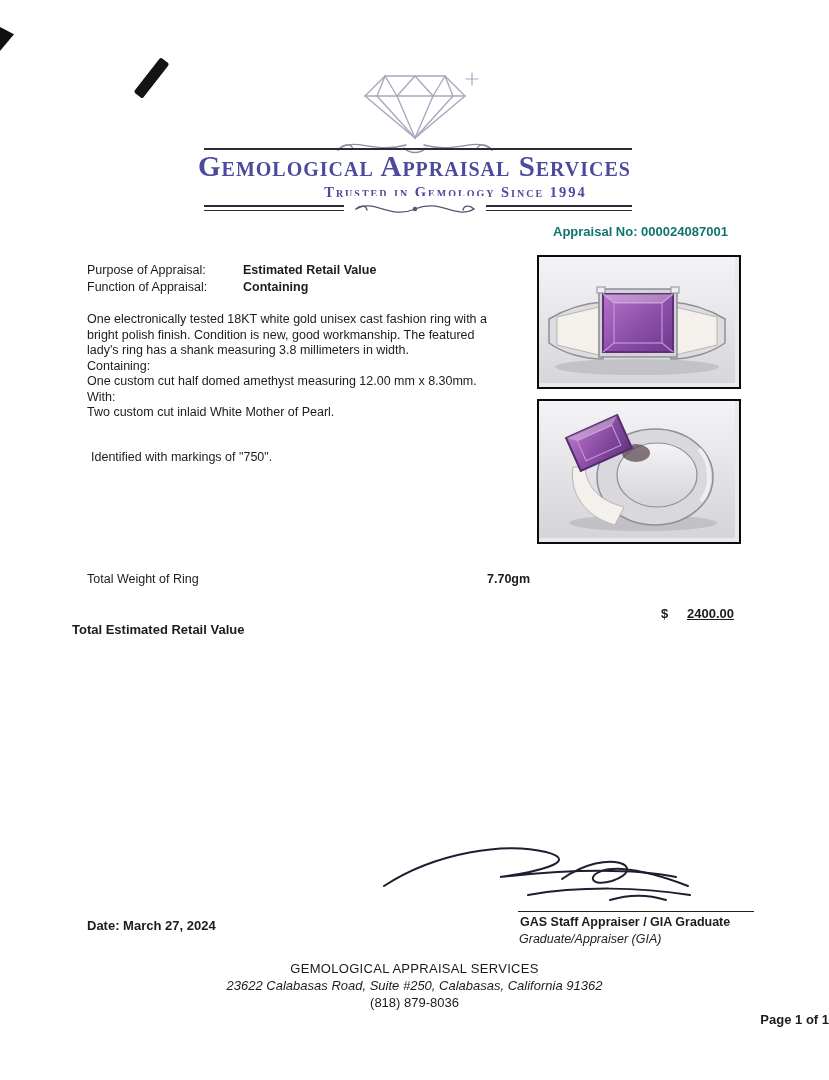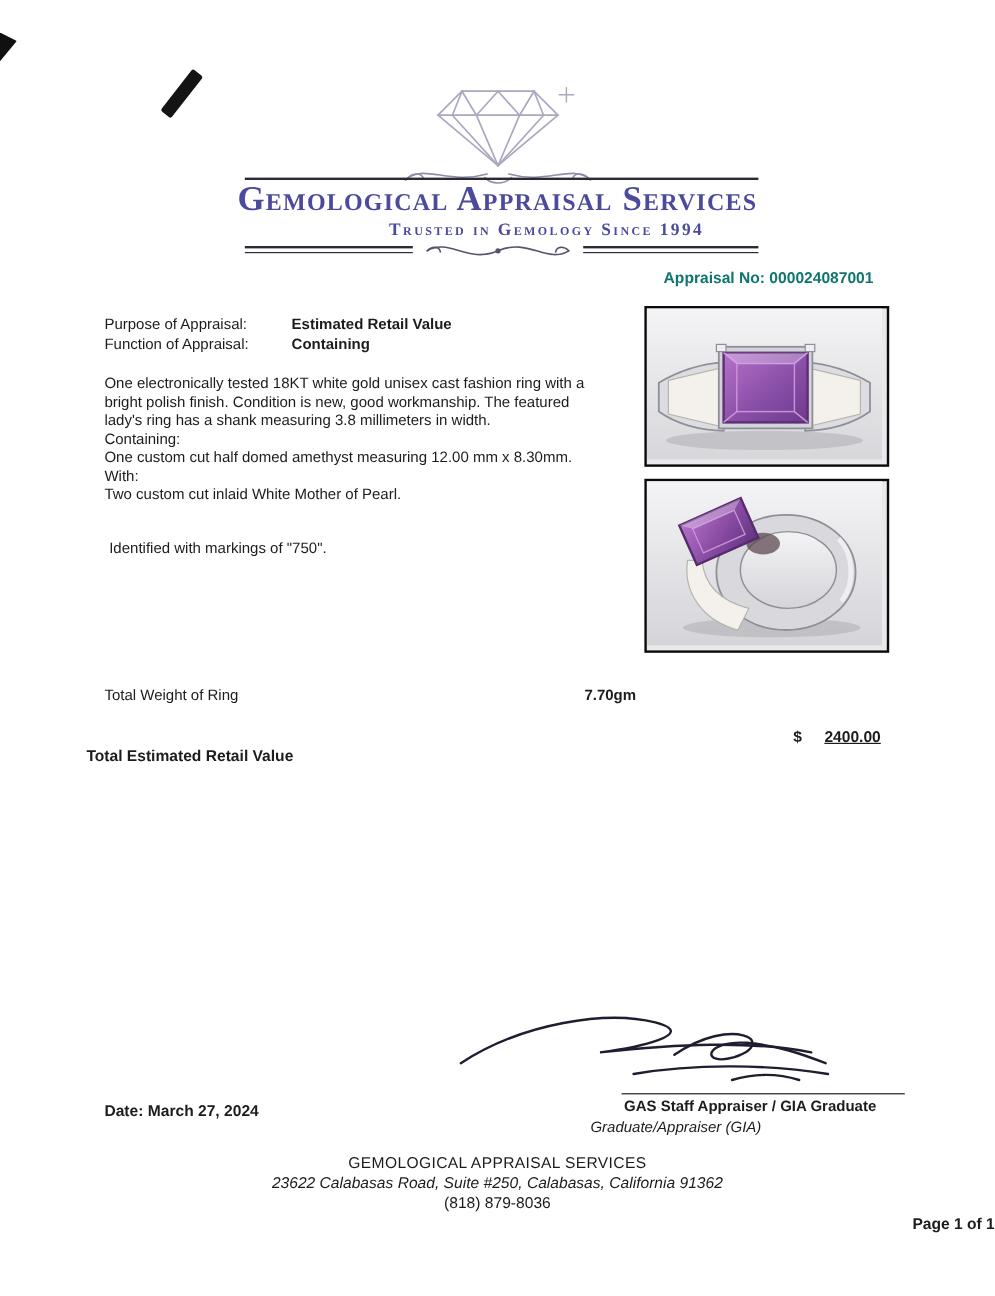--- a/index.html
+++ b/index.html
@@ -50,21 +50,21 @@
   .weight-label { position:absolute; left:87px; top:572px; }
   .weight-value { position:absolute; left:487px; top:572px; font-weight:bold; }
   .retail-label { position:absolute; left:72px; top:606px; font-weight:bold; font-size:13px;margin-top:16px; }
   .retail-currency { position:absolute; left:661px; top:606px; font-weight:bold; font-size:13px; }
   .retail-amount { position:absolute; left:687px; top:606px; font-weight:bold; font-size:13px;text-decoration:underline; }
 
   
   .signature-svg { position:absolute; left:378px; top:840px; }
   .sig-line { position:absolute; left:518px; top:911px; width:236px; border-top:1.5px solid #222; }
   .appraiser-title { position:absolute; left:520px; top:915px; font-weight:bold; font-size:12.5px; }
-  .appraiser-cred { position:absolute; left:492px; top:932px; font-style:italic; }
+  .appraiser-cred { position:absolute; left:519px; top:932px; font-style:italic; }
   .date { position:absolute; left:87px; top:918px; font-weight:bold; font-size:13px; }
 
   
   .footer-org  { position:absolute; top:961px; left:0; width:100%; text-align:center; font-size:13px; letter-spacing:0.3px; }
   .footer-address { position:absolute; top:978px; left:0; width:100%; text-align:center; font-size:13px;font-style:italic; }
   .footer-phone { position:absolute; top:995px; left:0; width:100%; text-align:center; font-size:13px; }
   .footer-page { position:absolute; top:1012px; left:0; width:100%; text-align:right; font-weight:bold; font-size:13px; }
 </style>
 </head>
 <body>

